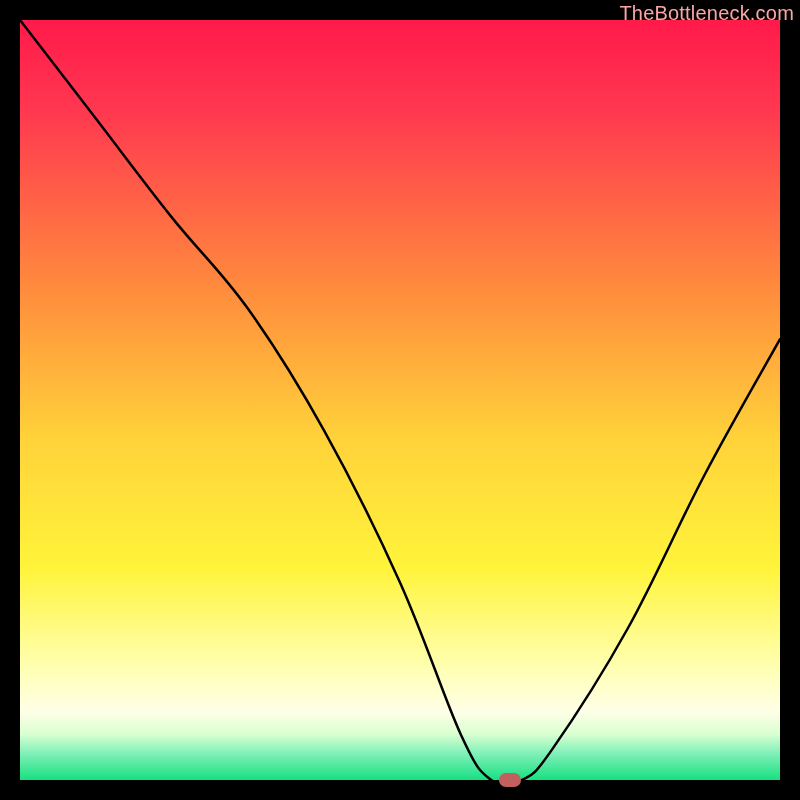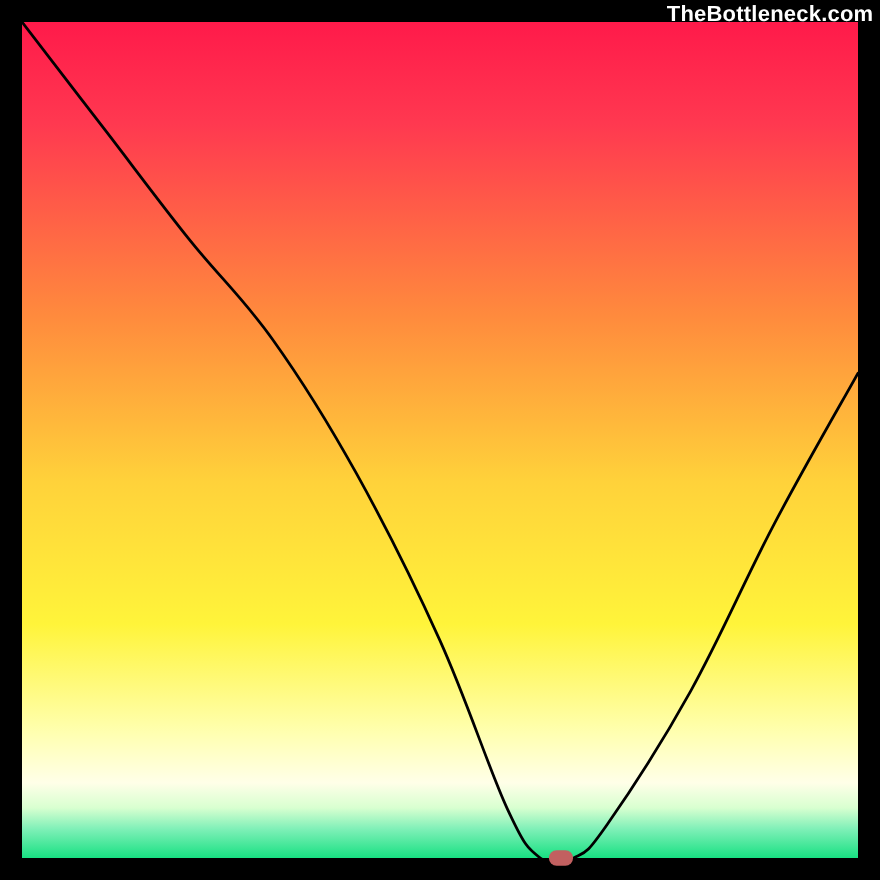--- a/index.html
+++ b/index.html
@@ -22,22 +22,22 @@
     top: 20px;
     width: 760px;
     height: 760px;
   }
   .watermark {
     position: absolute;
     top: 2px;
     right: 6px;
     font-family: Arial, Helvetica, sans-serif;
     font-size: 20px;
-    font-weight: 700;
-    color: #ffffff;
+    font-weight: 400;
+    color: #fca5a5;
     letter-spacing: 0.2px;
   }
   .marker {
     position: absolute;
     width: 22px;
     height: 14px;
     border-radius: 8px;
     background: #c26060;
     transform: translate(-50%, -50%);
   }

